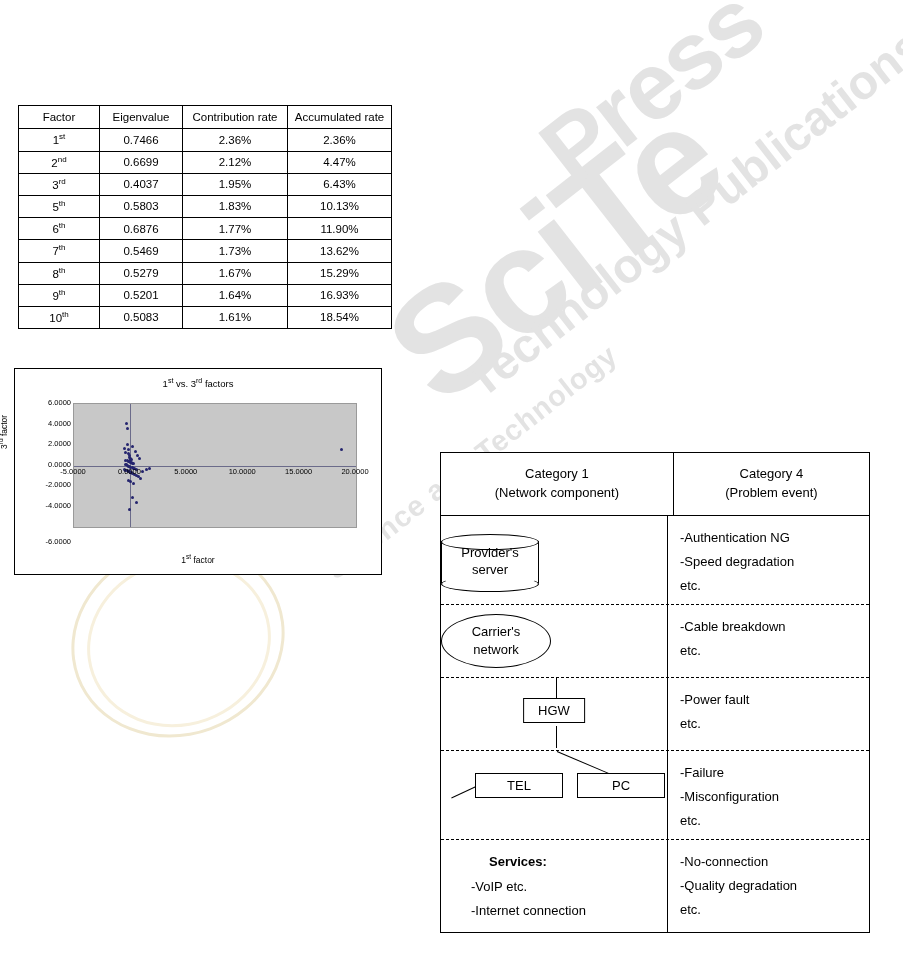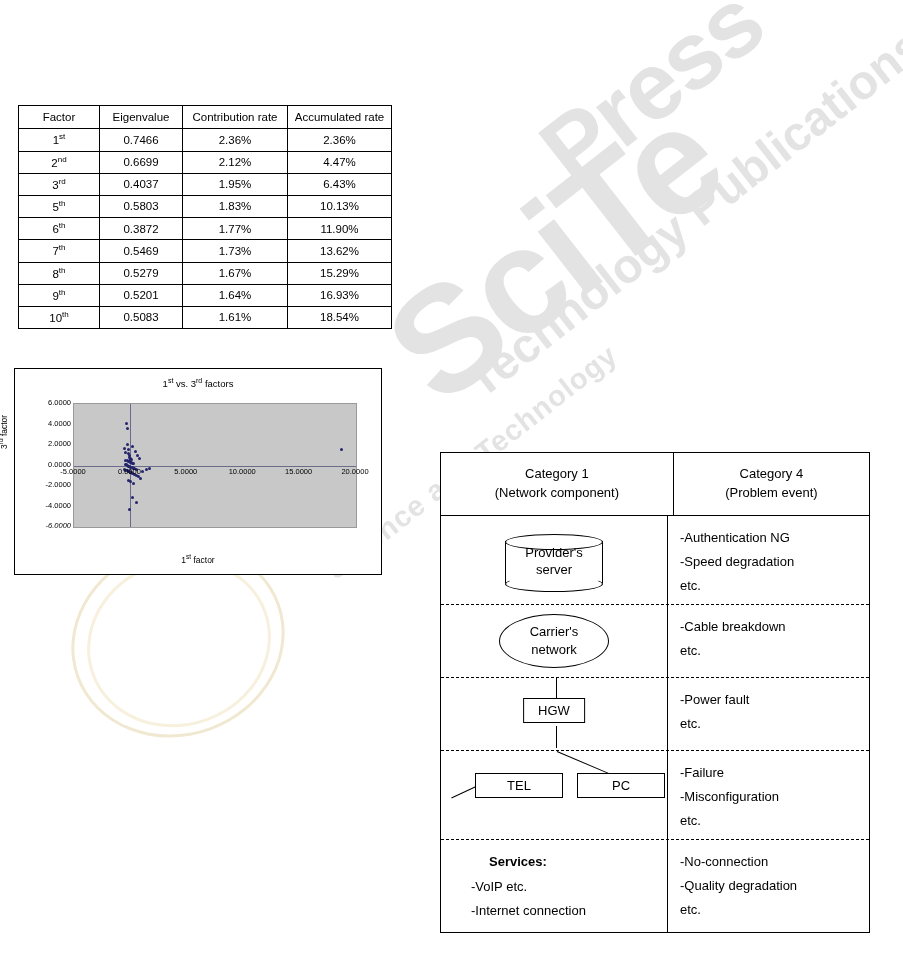--- a/index.html
+++ b/index.html
@@ -209,21 +209,20 @@
     line-height: 1.85;
   }
   .cat-row .col2 div { white-space: nowrap; }
 
   
   .shape-wrap {
     position: relative;
     height: 100%;
     display: flex;
     align-items: center;
-    justify-content: center;
   }
   .cylinder {
     position: relative;
     width: 98px;
     height: 56px;
     margin-top: 4px;
   }
   .cyl-body {
     position: absolute;
     left: 0; top: 7px;
@@ -353,21 +352,21 @@
         <td>6.43%</td>
       </tr>
       <tr>
         <td>5<sup>th</sup></td>
         <td>0.5803</td>
         <td>1.83%</td>
         <td>10.13%</td>
       </tr>
       <tr>
         <td>6<sup>th</sup></td>
-        <td>0.3872</td>
+        <td>0.6876</td>
         <td>1.77%</td>
         <td>11.90%</td>
       </tr>
       <tr>
         <td>7<sup>th</sup></td>
         <td>0.5469</td>
         <td>1.73%</td>
         <td>13.62%</td>
       </tr>
       <tr>
@@ -460,21 +459,21 @@
       <div class="dot" style="left: 61.104px; top: 96.9px; background: rgb(36, 36, 110);"></div>
       <div class="dot" style="left: 53.772px; top: 104.075px; background: rgb(36, 36, 110);"></div>
       <div class="dot" style="left: 265.836px; top: 43.6px; background: rgb(36, 36, 110);"></div>
     </div>
 <div class="ytick" style="left: 10px; top: 29px;">6.0000</div>
     <div class="ytick" style="left: 10px; top: 49.5px;">4.0000</div>
     <div class="ytick" style="left: 10px; top: 70px;">2.0000</div>
     <div class="ytick" style="left: 10px; top: 90.5px;">0.0000</div>
     <div class="ytick" style="left: 10px; top: 111px;">-2.0000</div>
     <div class="ytick" style="left: 10px; top: 131.5px;">-4.0000</div>
-    <div class="ytick" style="left: 10px; top: 152px; font-style: italic;">-6.0000</div>
+    <div class="ytick" style="left: 10px; top: 168px;">-6.0000</div>
     <div class="xtick" style="left: 35px; top: 97.5px;">-5.0000</div>
     <div class="xtick" style="left: 91.4px; top: 97.5px;">0.0000</div>
     <div class="xtick" style="left: 147.8px; top: 97.5px;">5.0000</div>
     <div class="xtick" style="left: 204.2px; top: 97.5px;">10.0000</div>
     <div class="xtick" style="left: 260.6px; top: 97.5px;">15.0000</div>
     <div class="xtick" style="left: 317px; top: 97.5px;">20.0000</div>
   </div>
 
 <div id="cat-table">
   <div class="cat-head">

